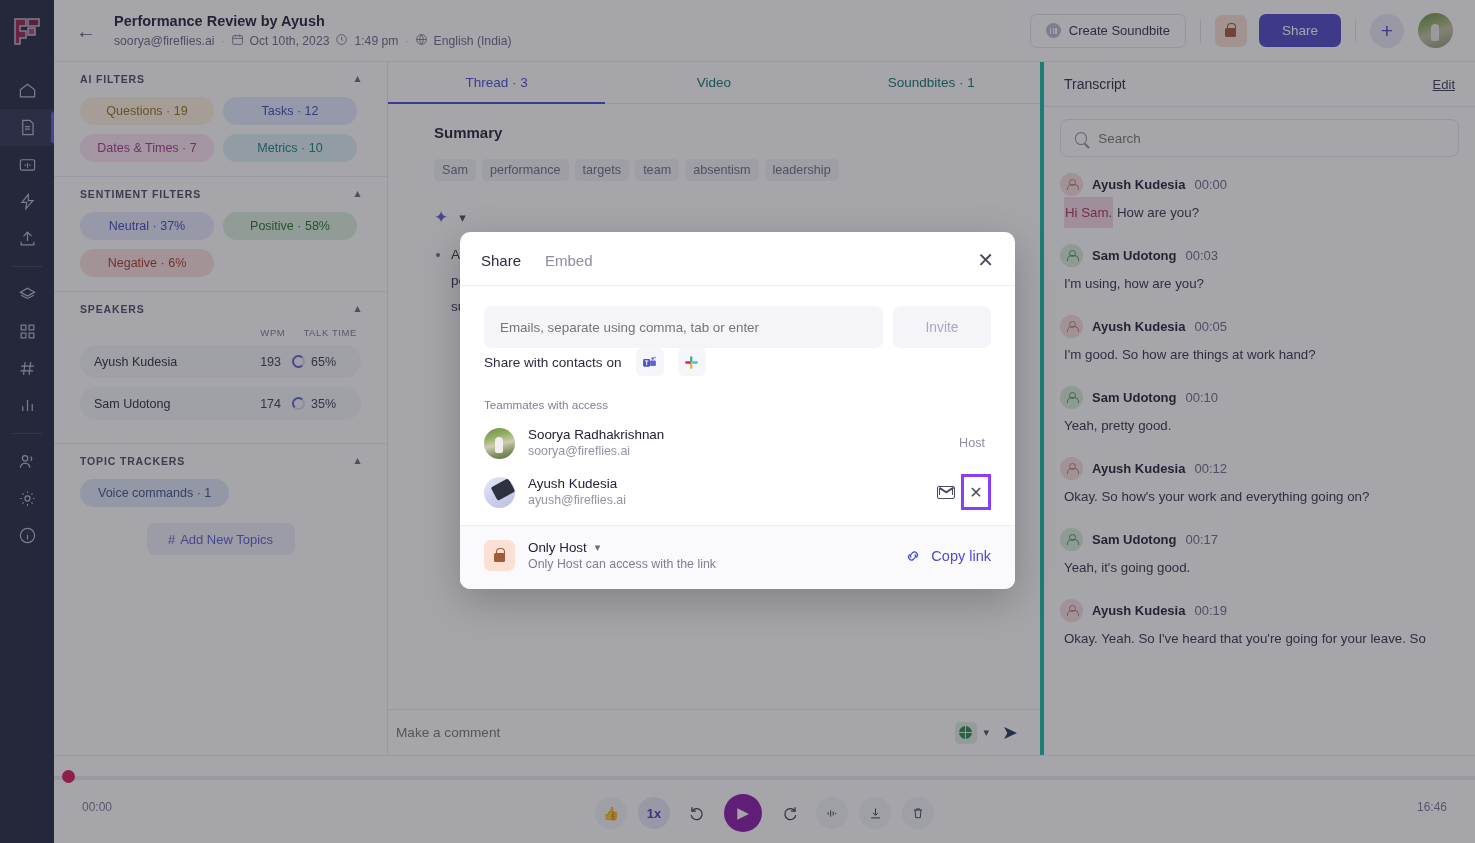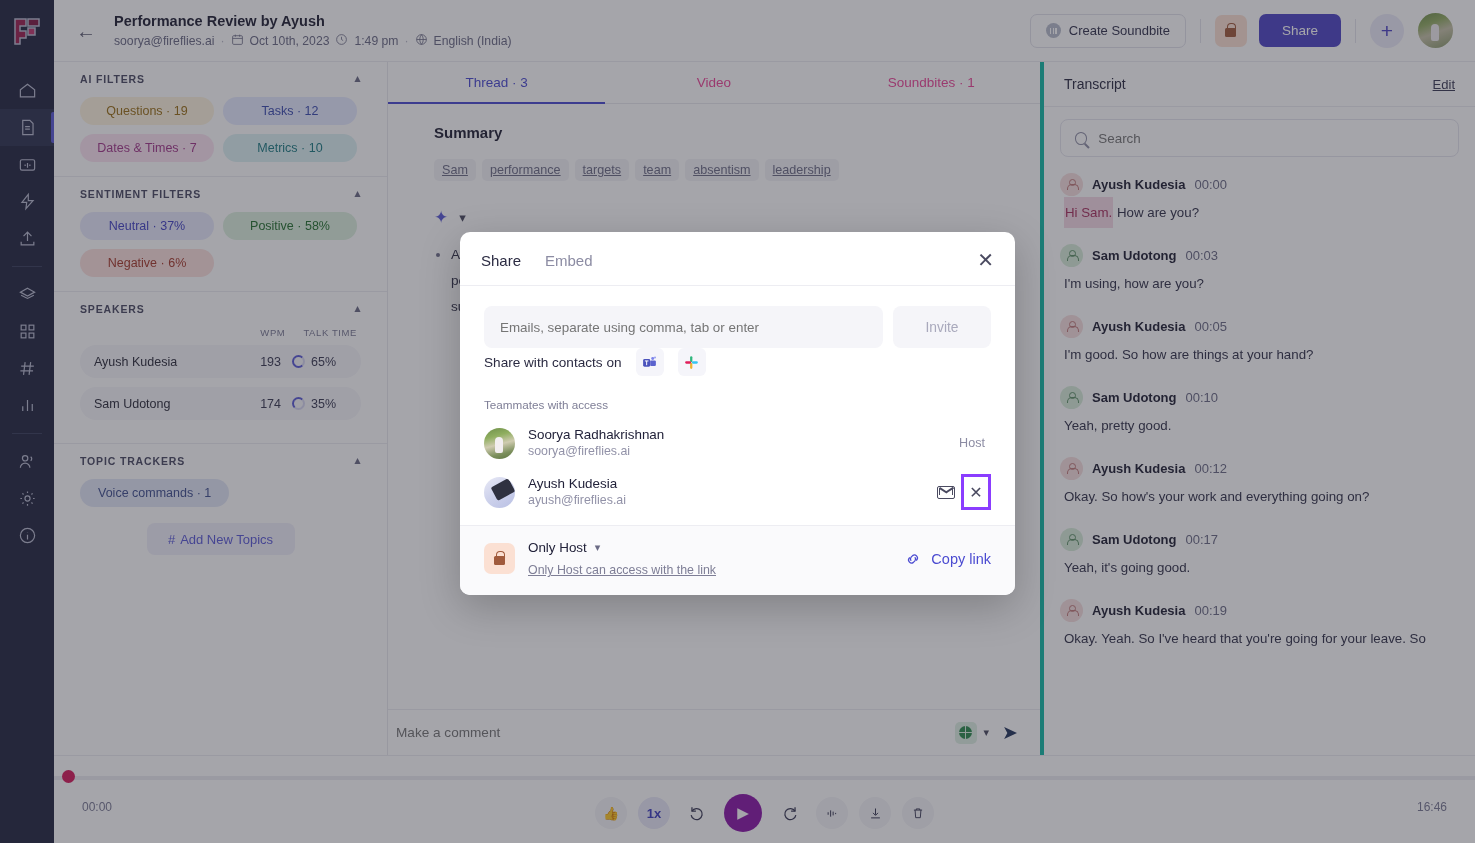--- a/index.html
+++ b/index.html
@@ -121,28 +121,28 @@
     background: linear-gradient(160deg,#6f8f4a 0%,#93ad63 30%,#c6c2a8 55%,#8a9a6a 100%);
     position: relative; overflow: hidden;
   }
   .avatar-hdr::after { content:""; position:absolute; left:13px; top:11px; width:8px; height:17px;
     background:#f0ecee; border-radius:4px 4px 2px 2px; }
 
   
   .center { position: absolute; left: 388px; top: 62px; width: 652px; bottom: 88px; background: #fff; }
   .tabs { display: flex; height: 42px; border-bottom: 1px solid #e8e8ee; }
   .tab { flex: 1; display: flex; align-items: center; justify-content: center;
-    font-size: 13.5px; color: #ec4899; cursor: pointer; position: relative; }
+    font-size: 13.5px; color: #0f766e; cursor: pointer; position: relative; }
   .tab.active { color: #4b4bd1; }
   .tab.active::after { content:""; position:absolute; bottom:-1px; left:0; right:0; height:2px; background:#4b4bd1; }
 
   .center-body { padding: 20px 46px 0 46px; }
   .summary-h { font-size: 15px; color: #1f1f33; font-weight: 600; margin-bottom: 18px; }
   .kw-row { display: flex; flex-wrap: wrap; gap: 6px; margin-bottom: 26px; }
-  .kw { background: #f3f3f7; color: #6d6d86; font-size: 12.6px; padding: 4px 8px; border-radius: 5px; cursor: pointer; text-decoration: underline; }
+  .kw { background: #f3f3f7; color: #6d6d86; font-size: 12.6px; padding: 4px 8px; border-radius: 5px; cursor: pointer; }
   .ov-head { display: flex; align-items: center; gap: 11px; margin-bottom: 14px; }
   .ov-title { font-size: 15px; color: #1f1f33; font-weight: 600; flex: 1; }
   .spark { color: #5b5bd6; font-size: 17px; }
   .ov-chev { color: #4a4a60; font-size: 13px; cursor: pointer; }
   .bullets { list-style: none; }
   .bullets li { position: relative; padding-left: 17px; margin-bottom: 17px;
     font-size: 13.6px; line-height: 26px; color: #33334a; }
   .bullets li::before { content:""; position:absolute; left:2px; top:11px; width:4px; height:4px;
     border-radius:50%; background:#70708c; }
 
@@ -250,21 +250,21 @@
     background:#4a4a60; transform: rotate(-33deg); transform-origin: right top; }
   .x-hl { width: 30px; height: 36px; border: 3px solid #8b3dff; display: flex;
     align-items: center; justify-content: center; color: #4a4a60; font-size: 16px; cursor: pointer; }
   .m-foot { display: flex; align-items: center; padding: 14px 24px 18px 24px;
     background: #fafafc; border-top: 1px solid #ededf2; }
   .foot-lock { width: 31px; height: 31px; border-radius: 7px; background: #fbe0d3;
     display: flex; align-items: center; justify-content: center; margin-right: 13px; }
   .foot-lock .lock-glyph { background:#a05a3c; }
   .foot-txt { flex: 1; }
   .foot-sel { display: flex; align-items: center; gap: 8px; font-size: 13.4px; color: #22223a; cursor: pointer; }
-  .foot-sub { font-size: 12.4px; color: #7e7e96; margin-top: 8px; text-decoration: underline; }
+  .foot-sub { font-size: 12.4px; color: #7e7e96; margin-top: 2px; }
   .copylink { display: flex; align-items: center; gap: 9px; color: #4b4bd1; font-size: 14.5px; cursor: pointer; }
 </style>
 </head>
 <body>
 
 <div id="app">
 
   <div class="rail">
     <div class="rail-logo">
       <svg viewBox="0 0 30 30" style="width:30px;height:30px;">
@@ -546,21 +546,21 @@
       </div>
 
       <div class="tr-item">
         <div class="tr-meta">
           <span class="tr-av" style="background:#f6dede;color:#c07a7a">
               <span></span>
             </span>
           <span class="tr-name">Ayush Kudesia</span>
           <span class="tr-time">00:05</span>
         </div>
-        <div class="tr-text">I'm good. So how are things at your hand?</div>
+        <div class="tr-text">I'm good. So how are things at work hand?</div>
       </div>
 
       <div class="tr-item">
         <div class="tr-meta">
           <span class="tr-av" style="background:#d7ecd9;color:#5f9168">
               <span></span>
             </span>
           <span class="tr-name">Sam Udotong</span>
           <span class="tr-time">00:10</span>
         </div>

